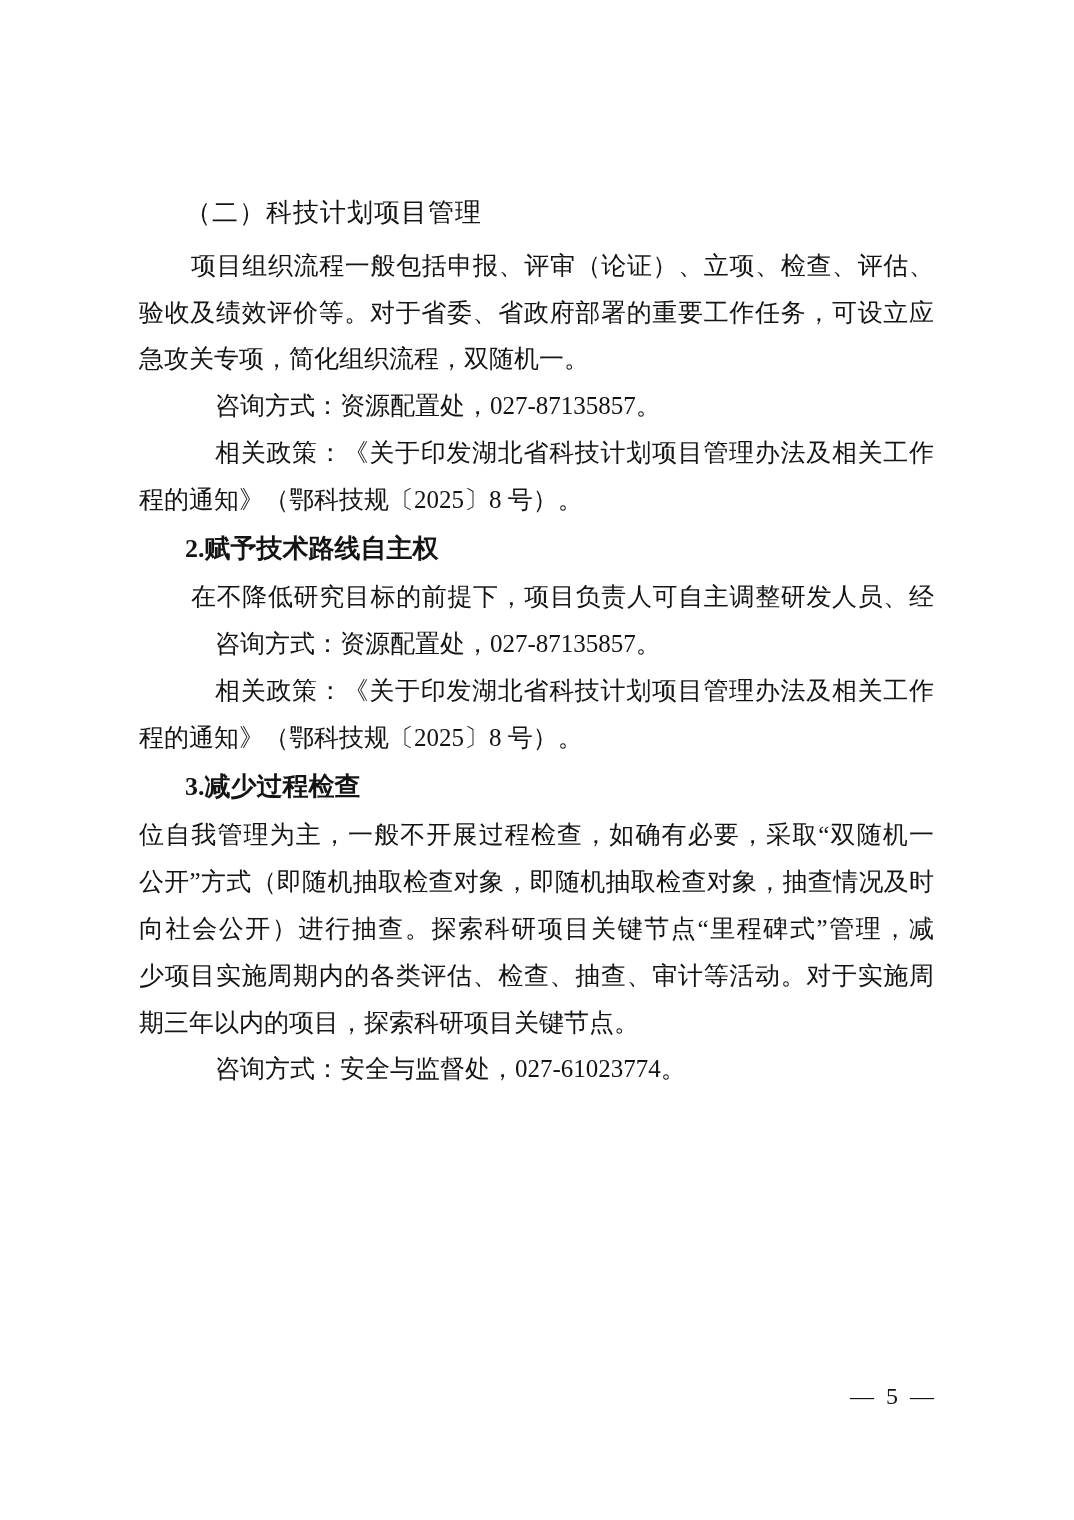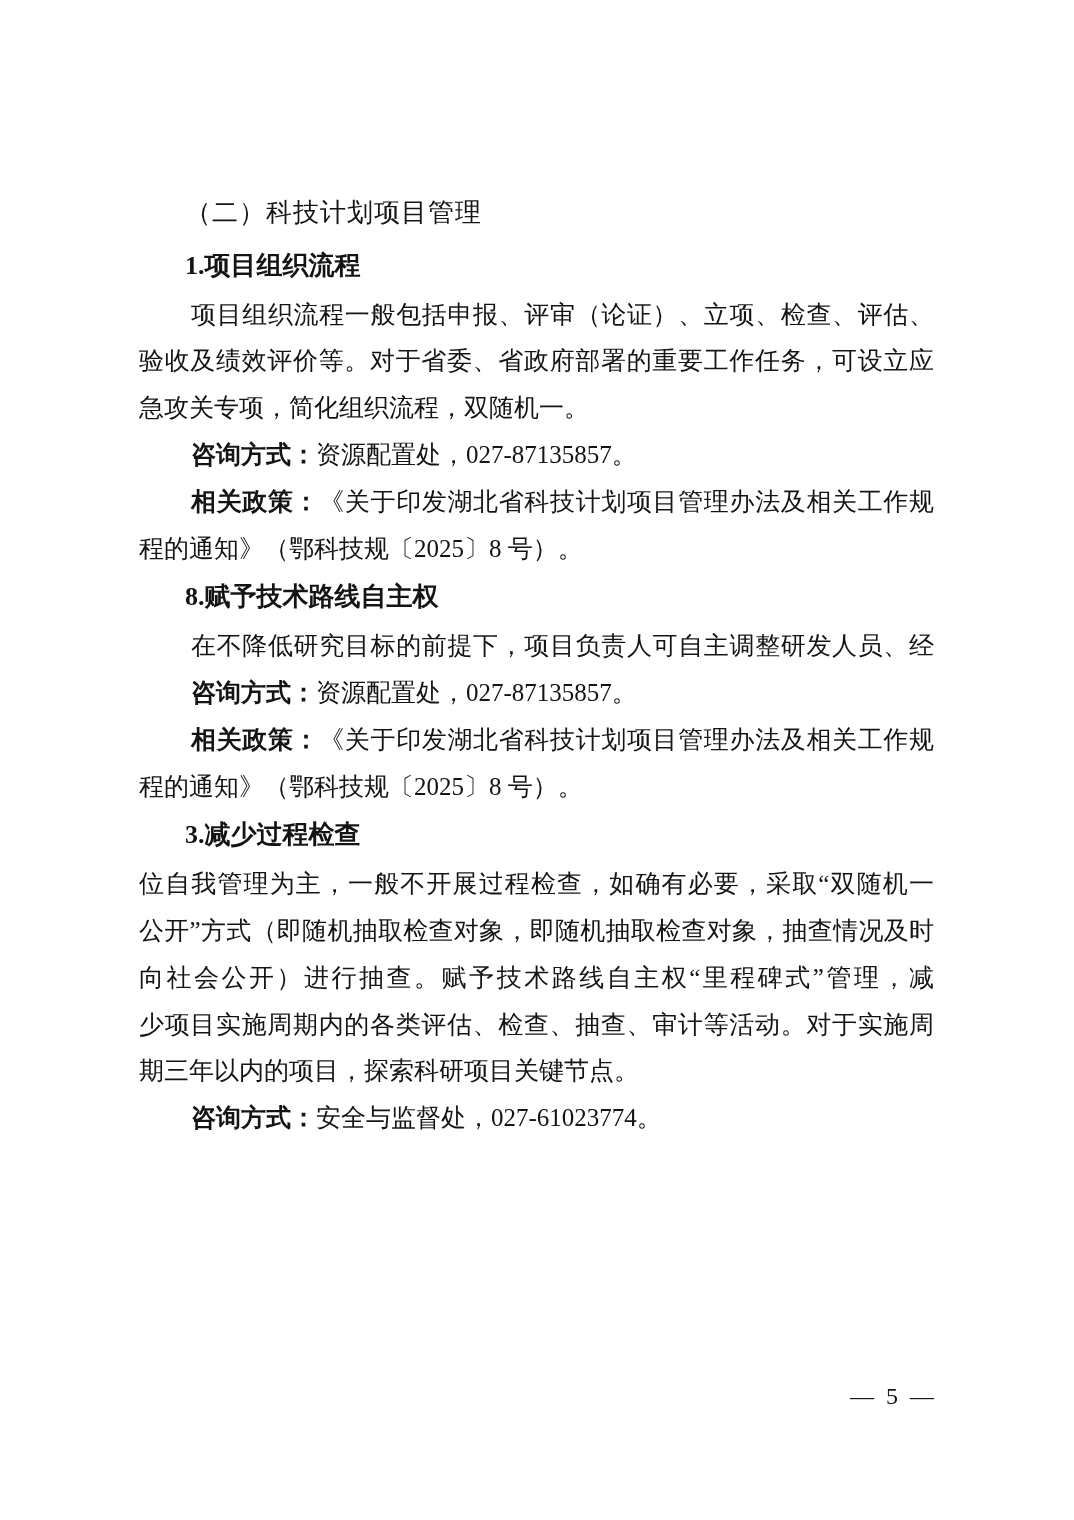--- a/index.html
+++ b/index.html
@@ -34,63 +34,62 @@
     letter-spacing: 1px;
     margin-bottom: 6px;
   }
   .h3 {
     text-indent: 46px;
     font-size: 26px;
     font-weight: 700;
     margin-top: 2px;
     margin-bottom: 2px;
   }
-  .b { font-weight: 700; }
+  .b { font-weight: 400; margin-left: 24px; }
   .page-number {
     position: absolute;
     right: 140px;
     top: 1383px;
     font-size: 24px;
     word-spacing: 6px;
     color: #141414;
   }
 </style>
 </head>
 <body>
 
 <div class="page">
   <div class="doc">
 
     <div class="ln h2">（二）科技计划项目管理</div>
 
-    <div class="ln h3">1.项目组织流程</div>
 
     <div class="ln ind j">项目组织流程一般包括申报、评审（论证）、立项、检查、评估、</div>
     <div class="ln j">验收及绩效评价等。对于省委、省政府部署的重要工作任务，可设立应</div>
     <div class="ln">急攻关专项，简化组织流程，双随机一。</div>
 
     <div class="ln ind"><span class="b">咨询方式：</span><span>资源配置处，027-87135857。</span></div>
 
     <div class="ln ind j"><span class="b">相关政策：</span><span>《关于印发湖北省科技计划项目管理办法及相关工作规</span></div>
     <div class="ln">程的通知》（鄂科技规〔2025〕8 号）。</div>
 
-    <div class="ln h3">8.赋予技术路线自主权</div>
+    <div class="ln h3">2.赋予技术路线自主权</div>
 
     <div class="ln ind j">在不降低研究目标的前提下，项目负责人可自主调整研发人员、经</div>
 
     <div class="ln ind"><span class="b">咨询方式：</span><span>资源配置处，027-87135857。</span></div>
 
     <div class="ln ind j"><span class="b">相关政策：</span><span>《关于印发湖北省科技计划项目管理办法及相关工作规</span></div>
     <div class="ln">程的通知》（鄂科技规〔2025〕8 号）。</div>
 
     <div class="ln h3">3.减少过程检查</div>
 
     <div class="ln j">位自我管理为主，一般不开展过程检查，如确有必要，采取“双随机一</div>
     <div class="ln j">公开”方式（即随机抽取检查对象，即随机抽取检查对象，抽查情况及时</div>
-    <div class="ln j">向社会公开）进行抽查。赋予技术路线自主权“里程碑式”管理，减</div>
+    <div class="ln j">向社会公开）进行抽查。探索科研项目关键节点“里程碑式”管理，减</div>
     <div class="ln j">少项目实施周期内的各类评估、检查、抽查、审计等活动。对于实施周</div>
     <div class="ln">期三年以内的项目，探索科研项目关键节点。</div>
 
     <div class="ln ind"><span class="b">咨询方式：</span><span>安全与监督处，027-61023774。</span></div>
 
   </div>
 
   <div class="page-number">— 5 —</div>
 </div>
 

